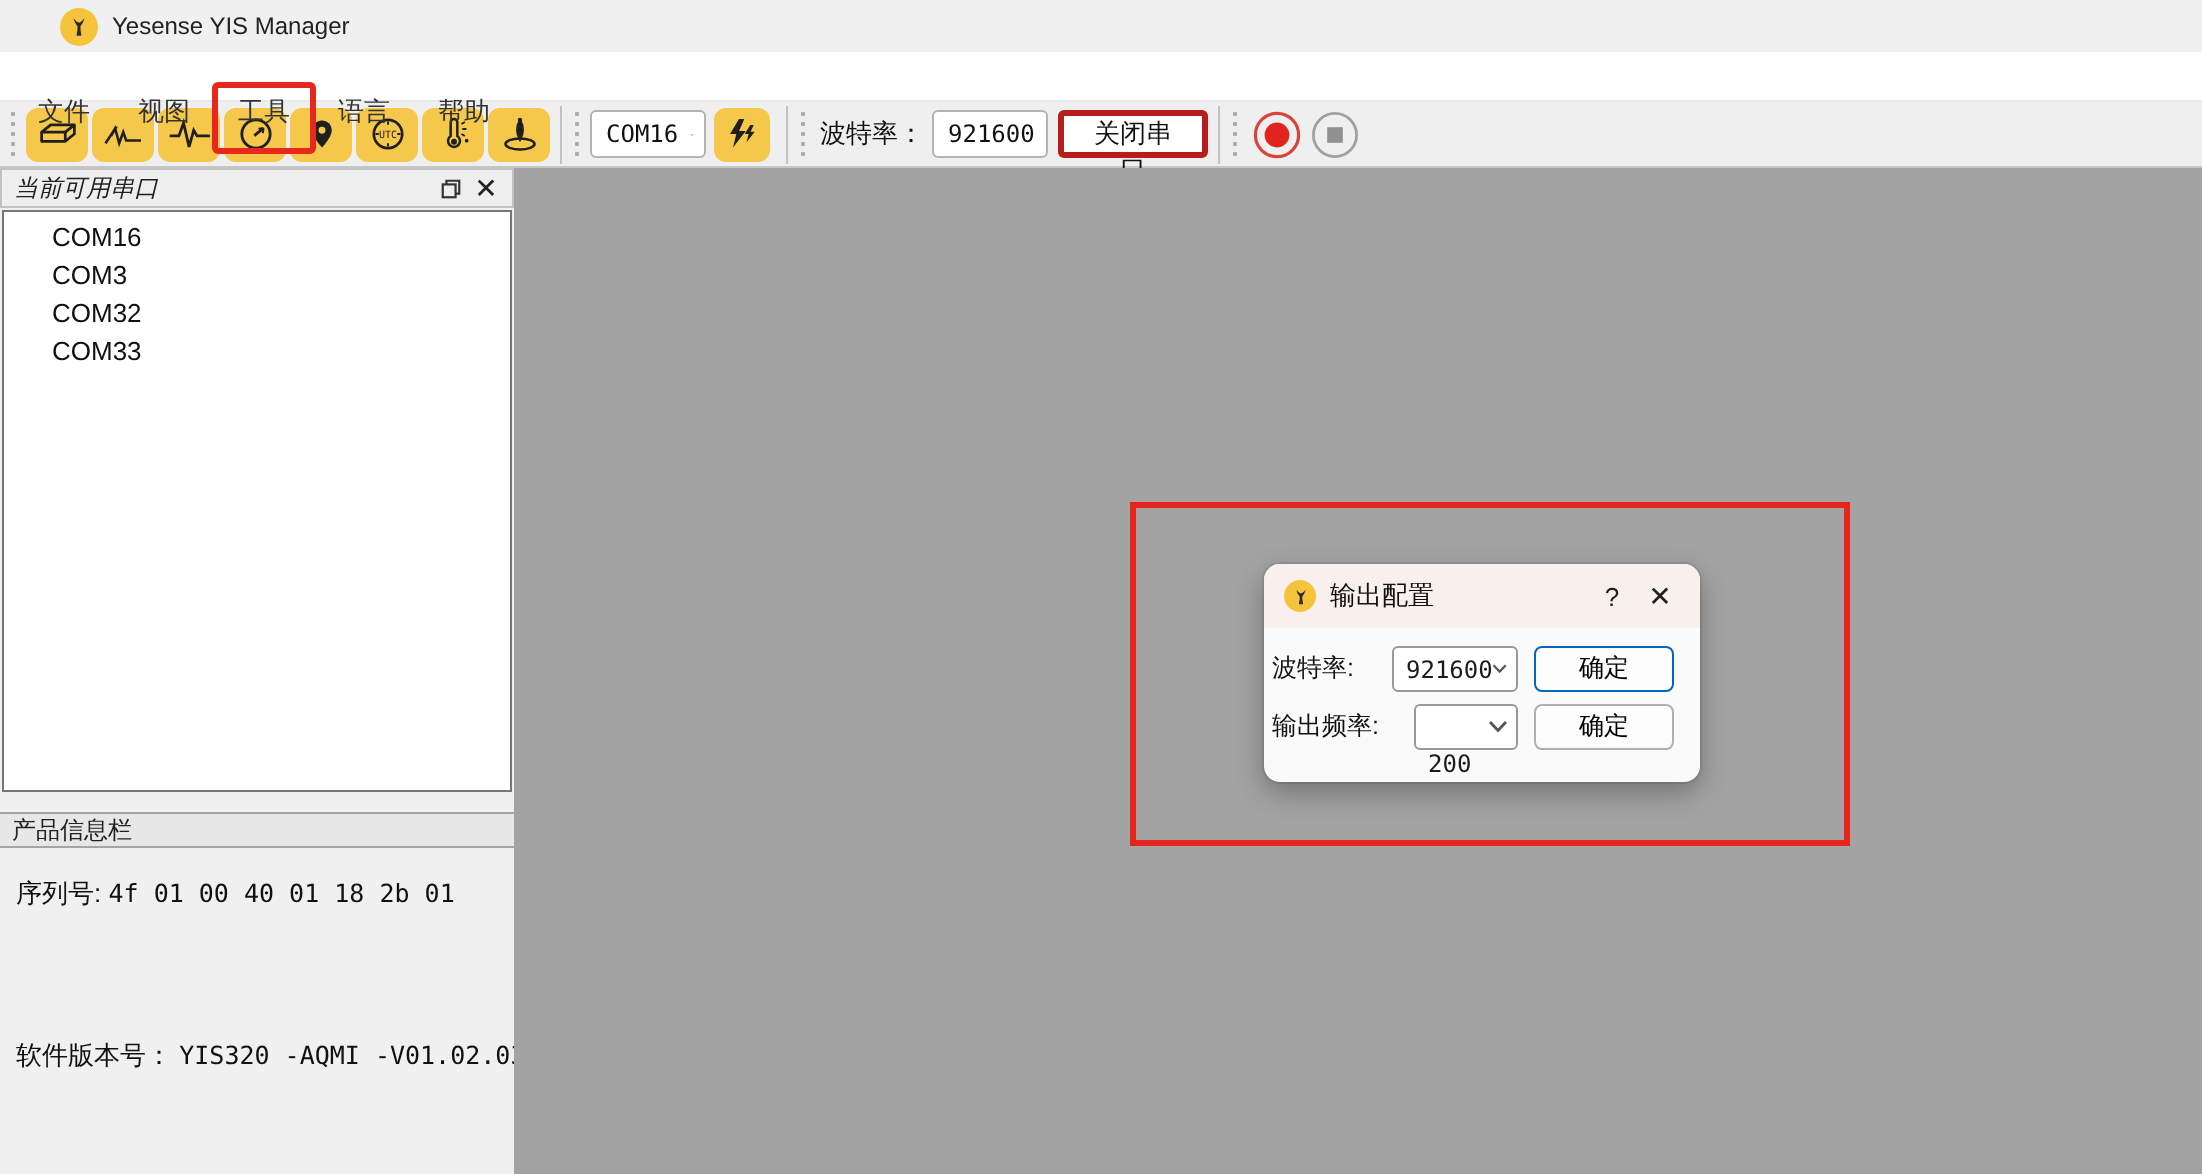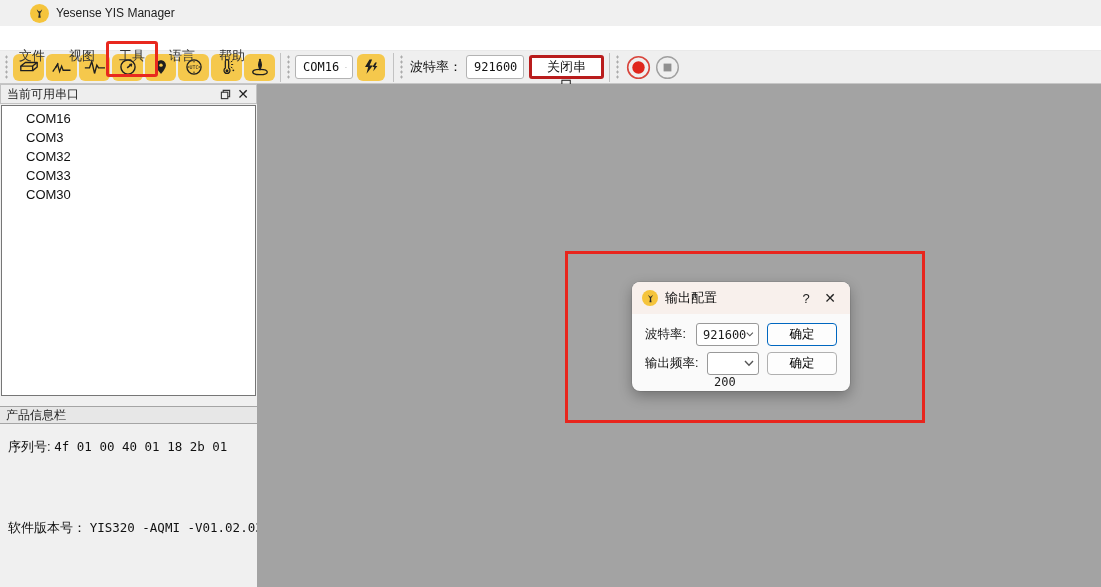--- a/index.html
+++ b/index.html
@@ -32,21 +32,21 @@
   .combo svg { margin-left:6px; }
   .tb-label { font-size:13px; color:#111; margin:0 4px 0 2px; }
   .push-btn { height:24px; background:#fff; border:3px solid #b91c1c; border-radius:3px;
     font-size:13px; color:#111; padding:0 12px; cursor:pointer; font-family:"Liberation Sans",sans-serif; }
   .round-btn { width:25px; height:25px; border-radius:50%; background:transparent; border:none; padding:0; margin:0 2px; cursor:pointer; }
 
   
   .bodyrow { display:flex; height:503px; }
   .dock { width:257px; background:#f0f0f0; position:relative; }
   .dock-header { height:20px; background:#eeeeee; border:1px solid #c2c2c2; display:flex; align-items:center; padding:0 4px 0 6px; }
-  .dock-title { font-size:12px; color:#222; flex:1; }
+  .dock-title { font-size:12px; color:#222; flex:1;font-style:italic; }
   .dock-hbtn { width:18px; height:16px; border:none; background:transparent; display:flex; align-items:center; justify-content:center; cursor:pointer; color:#222; font-size:11px; padding:0; }
   .port-list { position:absolute; left:1px; right:1px; top:21px; height:291px; background:#fff; border:1px solid #767676; padding-top:3px; overflow:hidden; }
   .port-item { font-size:13px; color:#111; padding:2px 4px 2px 24px; line-height:15px; cursor:default; }
   .info-header { position:absolute; left:0; right:0; top:322px; height:18px; background:#e7e7e7; border-top:1px solid #a5a5a5; border-bottom:1px solid #a5a5a5; display:flex; align-items:center; padding-left:6px; }
   .info-header span { font-size:12px; color:#222; }
   .info-body { position:absolute; left:0; right:0; top:340px; bottom:0; background:#f0f0f0; }
   .info-line { position:absolute; left:8px; font-size:13px; color:#111; white-space:nowrap; }
   .mono { font-family:"DejaVu Sans Mono", monospace; font-size:12.5px; }
 
   .main { flex:1; background:#a3a3a3; position:relative; }
@@ -55,21 +55,21 @@
   
   .dialog { position:absolute; left:375px; top:198px; width:218px; height:109px; border-radius:8px;
     background:#fafafa; box-shadow:0 5px 14px rgba(0,0,0,.3), 0 0 0 1px rgba(0,0,0,.08); }
   .dialog-title { height:32px; background:#f8f0ec; border-radius:8px 8px 0 0; display:flex; align-items:center; padding:0 8px 0 10px; }
   .dlg-icon { width:16px; height:16px; border-radius:50%; background:#f5c43c; display:flex; align-items:center; justify-content:center; margin-right:7px; }
   .dlg-title-text { font-size:13px; color:#111; flex:1; }
   .dlg-sysbtn { border:none; background:transparent; font-size:13px; color:#222; width:24px; height:22px; cursor:pointer; }
   .dlg-close { font-size:14px; }
   .dlg-row { position:absolute; left:0; width:100%; height:23px; }
   .dlg-row1 { top:41px; } .dlg-row2 { top:70px; }
-  .dlg-label { position:absolute; left:13px; top:3px; font-size:12.5px; color:#111;text-align:right; }
+  .dlg-label { position:absolute; left:4px; top:3px; font-size:12.5px; color:#111;text-align:right; }
   .dlg-combo { position:absolute; top:0; height:23px; background:#fff; border:1px solid #999; border-radius:3px; display:flex; align-items:center; padding:0 4px 0 6px; cursor:pointer; }
   .dlg-combo .val { font-family:"DejaVu Sans Mono", monospace; font-size:12px; }
   .c-baud { left:64px; width:63px; }
   .c-freq { left:75px; width:52px; }
   .dlg-ok { position:absolute; left:135px; top:0; width:70px; height:23px; background:#fdfdfd; border-radius:4px; font-size:12.5px; cursor:pointer; font-family:"Liberation Sans",sans-serif; }
   .ok-default { border:1.6px solid #0067c0; }
   .ok-plain { border:1px solid #b0b0b0; }
 </style>
 </head>
 <body>
@@ -206,21 +206,20 @@
               <path d="M3.5 3.5 v-2 h7 v7 h-2"></path>
             </svg>
         </button>
         <button class="dock-hbtn dlg-close">✕</button>
       </div>
       <div class="port-list">
         <div class="port-item">COM16</div>
         <div class="port-item">COM3</div>
         <div class="port-item">COM32</div>
         <div class="port-item">COM33</div>
-        <div class="port-item">COM30</div>
       </div>
       <div class="info-header">
         <span>产品信息栏</span>
       </div>
       <div class="info-body">
         <div class="info-line" style="top:14px;">
           <span>序列号:</span>
           <span class="mono">4f 01 00 40 01 18 2b 01</span>
         </div>
         <div class="info-line" style="top:95px;">

